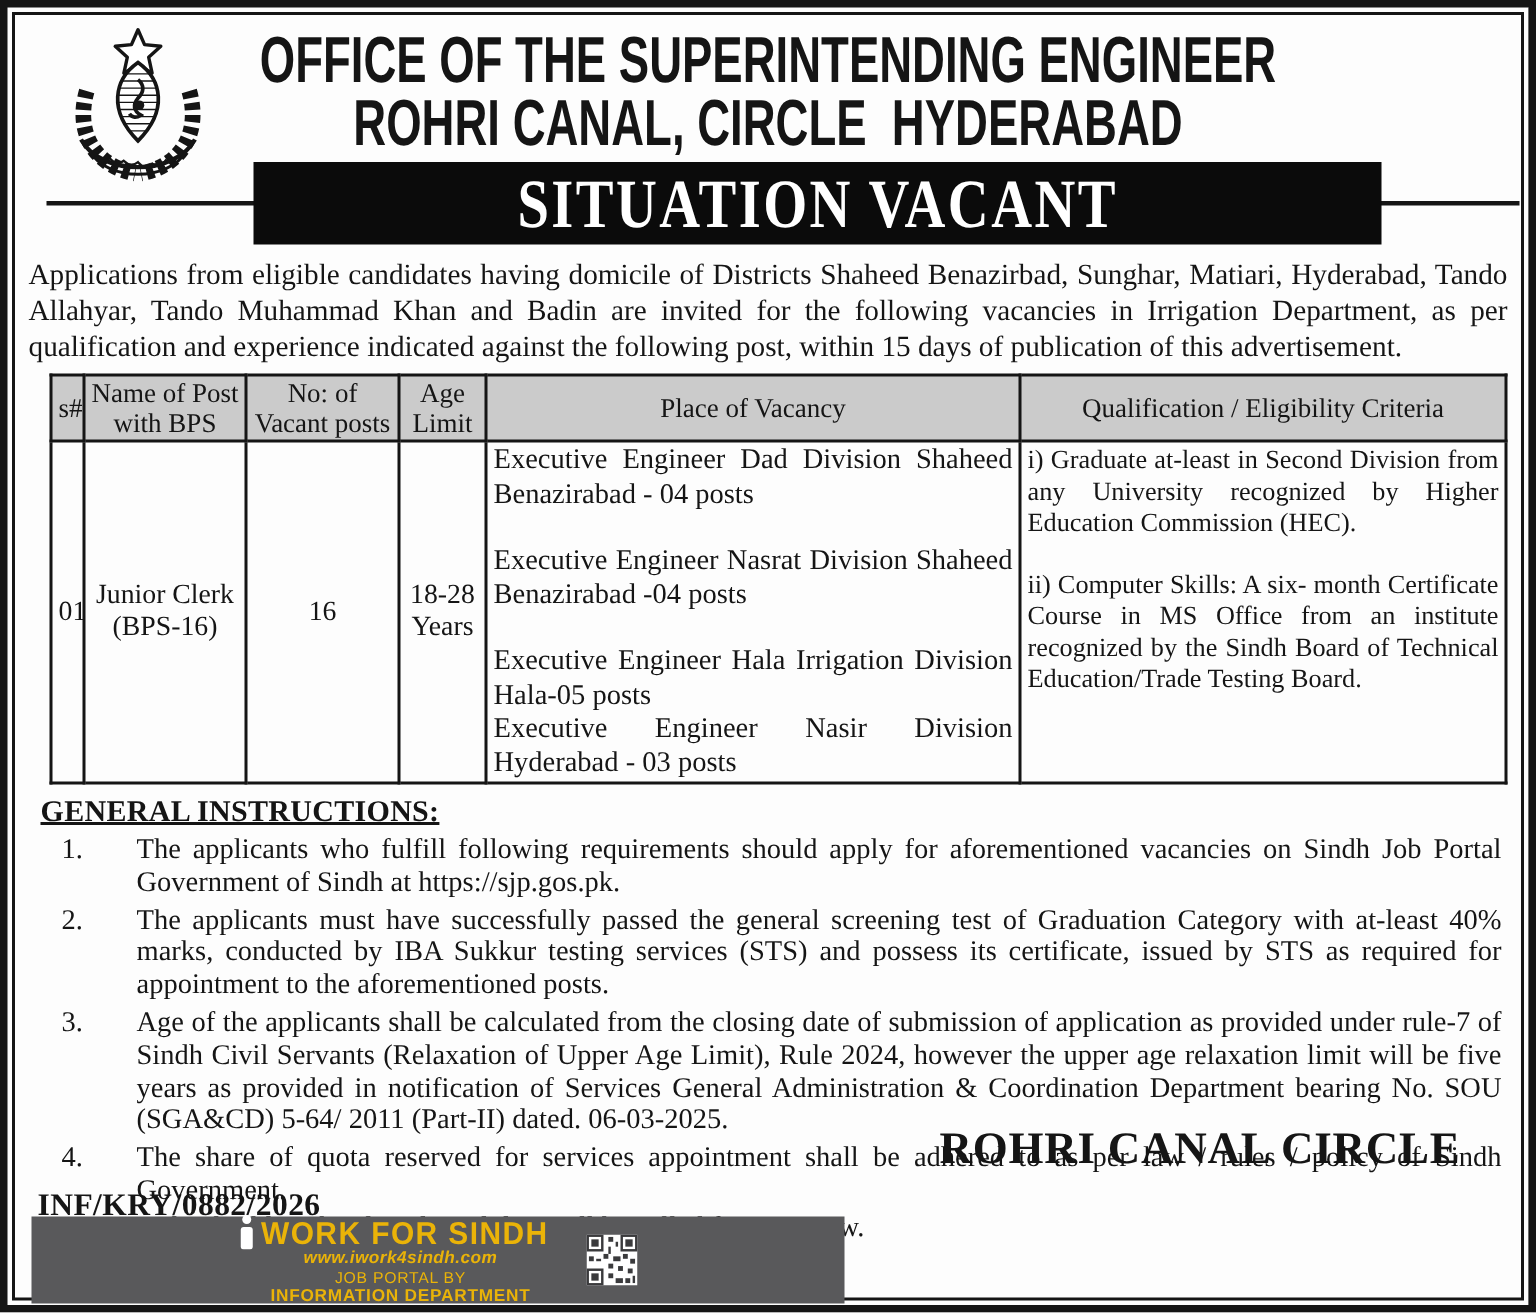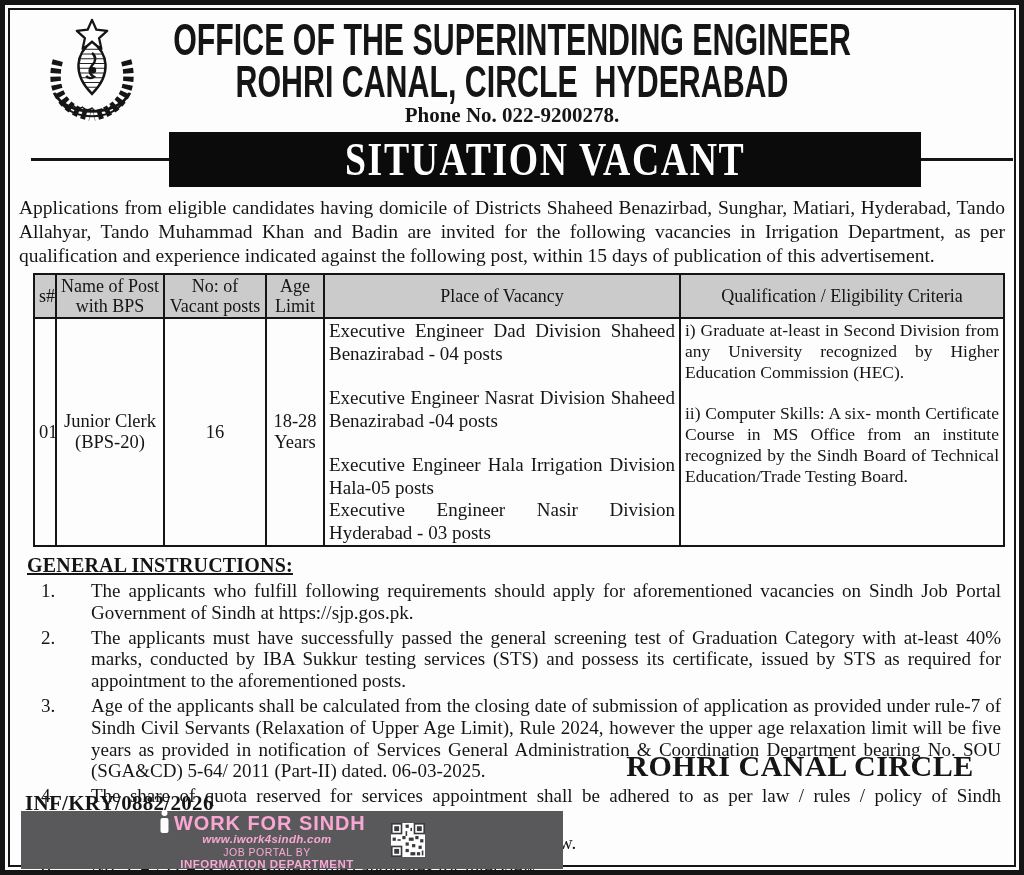--- a/index.html
+++ b/index.html
@@ -118,21 +118,21 @@
   .gi-num{text-align:left;}
 
   
   .ref-no{
     position:absolute;left:14px;top:780px;
     font-weight:bold;font-size:21px;letter-spacing:0.3px;
   }
   .iwfs-banner{
     position:absolute;left:10px;top:800px;width:542px;height:58px;
     background:var(--footer-banner-bg);
-    color:#f9a8d4;
+    color:#eab308;
     display:flex;align-items:center;justify-content:center;gap:16px;
     font-family:"Liberation Sans", sans-serif;
   }
   .iwfs-text{text-align:center;}
   .iwfs-brand{display:flex;align-items:flex-end;justify-content:center;gap:4px;}
   .iwfs-brand .word{
     font-weight:bold;font-size:21px;line-height:20px;letter-spacing:1px;
     transform:scaleX(0.95);transform-origin:left bottom;white-space:pre;
   }
   .iwfs-url{font-weight:bold;font-size:11.5px;line-height:13px;letter-spacing:0.3px;font-style:italic;}
@@ -182,21 +182,20 @@
             <line x1="40" y1="69" x2="80" y2="69"></line>
           <line x1="40" y1="74" x2="80" y2="74"></line>
         </g>
         <path d="M60 38 c5 4 4 9 0 13 c-4 5 -3 9 2 12 c-3 2 -6 2 -8 -1" fill="none" stroke="#151515" stroke-width="2.6"></path>
         <circle cx="61" cy="56" r="3.4" fill="#151515"></circle>
       </svg>
 
       <div class="title-wrap">
         <div class="title-line">OFFICE OF THE SUPERINTENDING ENGINEER</div>
         <div class="title-line">ROHRI CANAL, CIRCLE  HYDERABAD</div>
-        <div class="phone">Phone No. 022-9200278.</div>
       </div>
     </div>
 
     <div class="banner-row">
       <div class="banner-rule"></div>
       <div class="vacant-banner">
         <span>SITUATION VACANT</span>
       </div>
     </div>
 
@@ -215,21 +214,21 @@
           <tr>
         <th>s#</th>
         <th>Name of Post with BPS</th>
         <th>No: of Vacant posts</th>
         <th>Age Limit</th>
         <th>Place of Vacancy</th>
         <th>Qualification / Eligibility Criteria</th>
       </tr>
       <tr class="data-row">
         <td class="mid">01</td>
-        <td class="mid">Junior Clerk (BPS-20)</td>
+        <td class="mid">Junior Clerk (BPS-16)</td>
         <td class="mid">16</td>
         <td class="mid">18-28 Years</td>
         <td class="topcell places">
           <p class="gap">Executive Engineer Dad Division Shaheed Benazirabad - 04 posts</p>
           <p class="gap">Executive Engineer Nasrat Division Shaheed Benazirabad -04 posts</p>
           <p>Executive Engineer Hala Irrigation Division Hala-05 posts</p>
           <p>Executive Engineer Nasir Division Hyderabad - 03 posts</p>
         </td>
         <td class="topcell quals">
           <p class="gap">i) Graduate at-least in Second Division from any University recognized by Higher Education Commission (HEC).</p>

